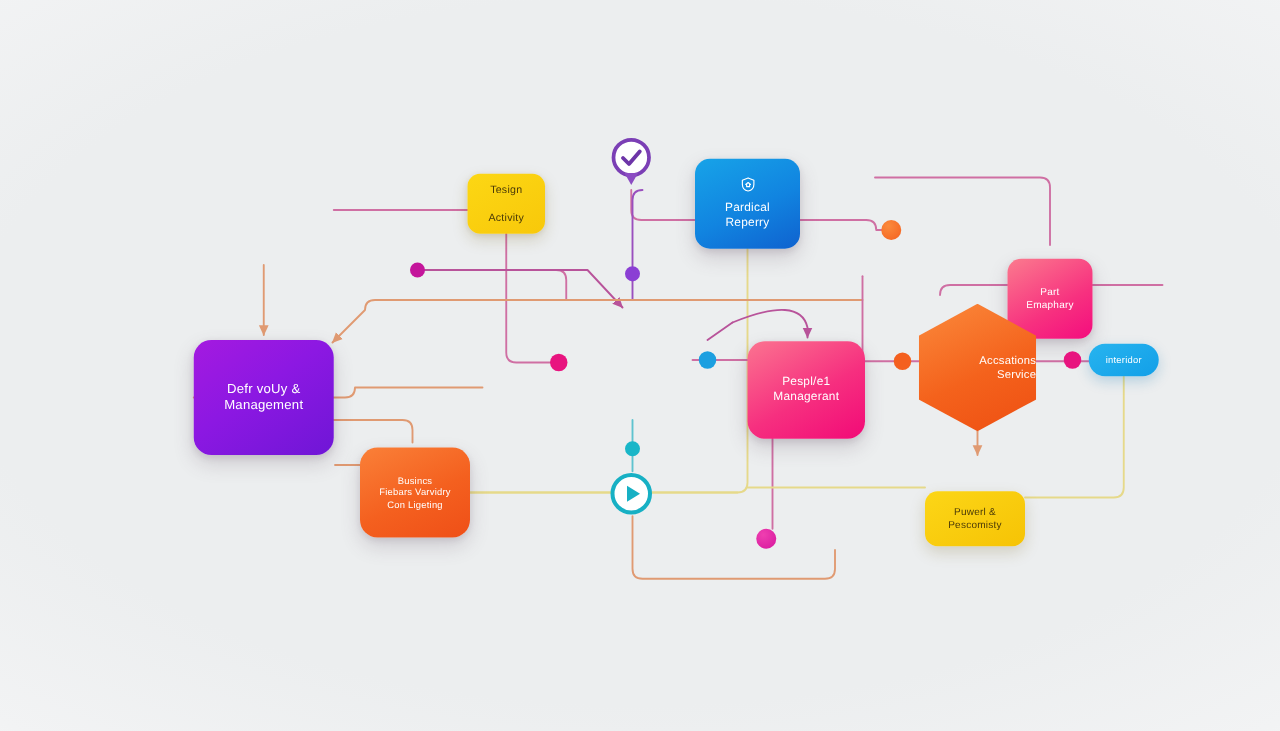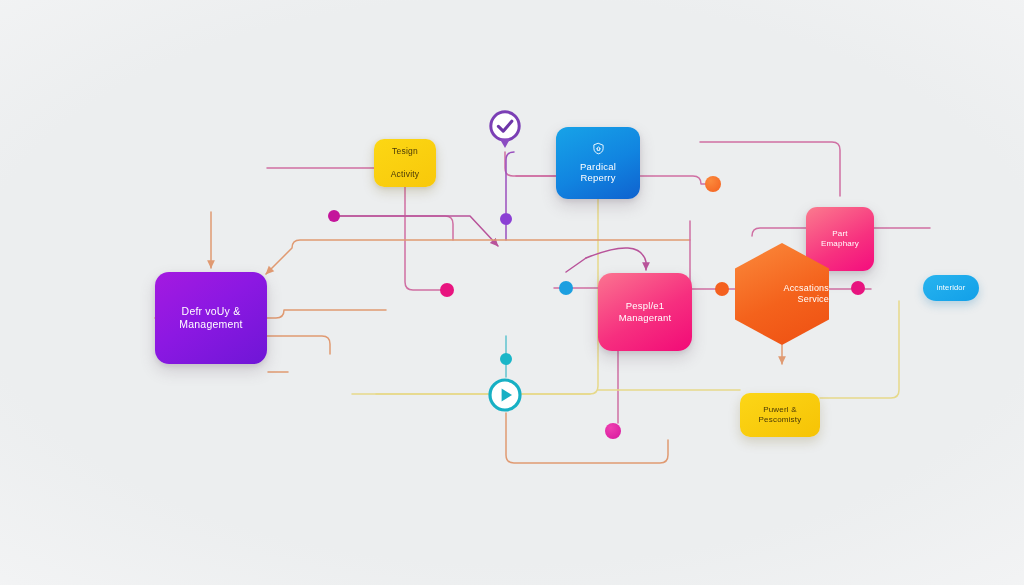--- a/index.html
+++ b/index.html
@@ -85,21 +85,21 @@
     font-size: 8px;
     border-radius: 11px;
     margin-top: 11px;
   }
   #n-pespl {
     left: 598px; top: 273px; width: 94px; height: 78px;
     background: linear-gradient(150deg, #fb7490 0%, #f62f7f 55%, #f20a77 100%);
     font-size: 9.5px;
   }
   #n-interidor {
-    left: 923px; top: 275px; width: 56px; height: 26px;
+    left: 871px; top: 275px; width: 56px; height: 26px;
     background: linear-gradient(150deg, #27b4ef 0%, #129fe8 100%);
     font-size: 7.5px;
     border-radius: 13px;
     box-shadow: 0 4px 10px rgba(20,120,180,.25);
   }
   #n-busincs {
     left: 288px; top: 358px; width: 88px; height: 72px;
     background: linear-gradient(155deg, #fa8038 0%, #f4601f 55%, #ef4f17 100%);
     font-size: 7.5px;
   }
@@ -263,20 +263,25 @@
 
   <div class="node" id="n-accsations">
     <span class="lbl">Accsations</span>
     <span class="lbl">Service</span>
   </div>
 
   <div class="node" id="n-interidor">
     <span class="lbl">interidor</span>
   </div>
 
+  <div class="node rbox" id="n-busincs">
+    <span class="lbl">Busincs</span>
+    <span class="lbl">Fiebars Varvidry</span>
+    <span class="lbl">Con Ligeting</span>
+  </div>
 
   <div class="node rbox" id="n-puwerl">
     <span class="lbl">Puwerl &amp;</span>
     <span class="lbl">Pescomisty</span>
   </div>
 
   <div class="icon-node" id="ic-check">
     <svg width="34" height="42" viewBox="0 0 34 42" xmlns="http://www.w3.org/2000/svg">
       <circle cx="17" cy="16" r="14.2" fill="#ffffff" stroke="#7b3fb5" stroke-width="3"></circle>
       <path d="M10.4 16.4 L15.2 21.2 L23.8 11.2" fill="none" stroke="#6d35a8" stroke-width="3.1" stroke-linecap="round" stroke-linejoin="round"></path>

